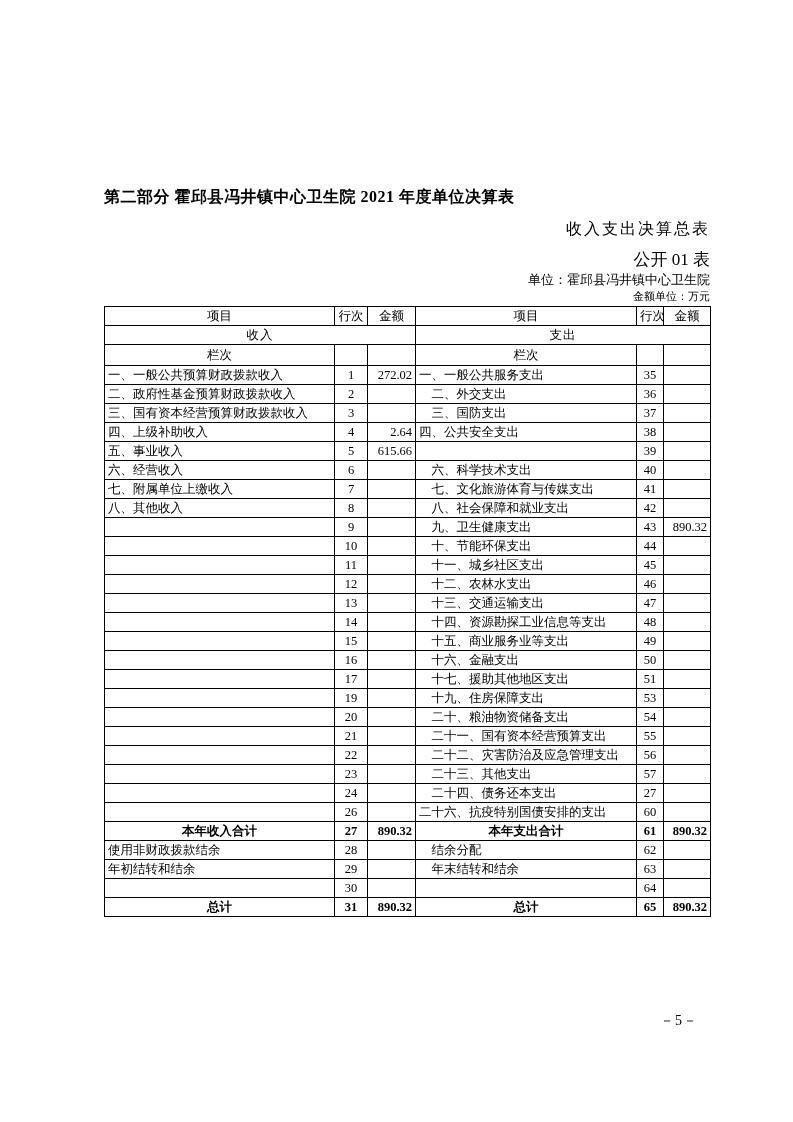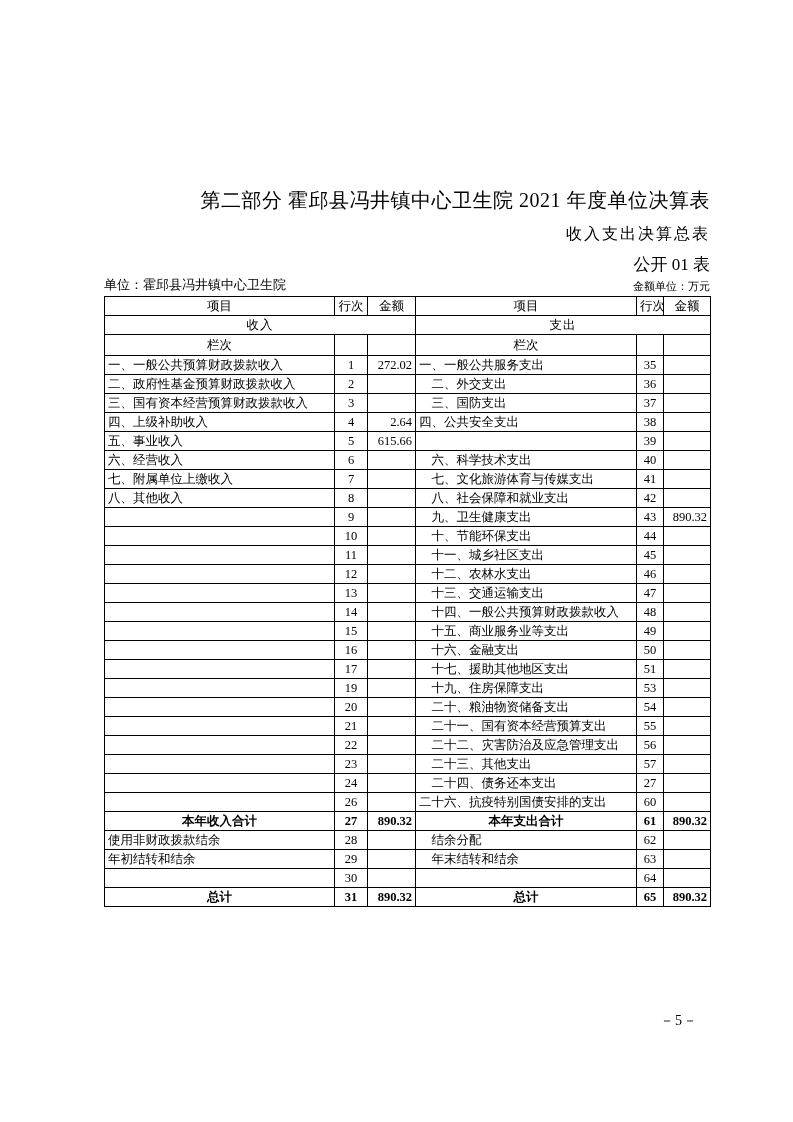--- a/index.html
+++ b/index.html
@@ -14,23 +14,23 @@
     color: #000;
     overflow: hidden;
   }
   .page {
     position: absolute;
     left: 104px;
     top: 187px;
     width: 606px;
   }
   .title {
-    text-align: right;
-    font-size: 20px;
-    font-weight: normal;
+    text-align: left;
+    font-size: 16px;
+    font-weight: bold;
     line-height: 1.3;
     letter-spacing: 0.5px;
     white-space: nowrap;
   }
   .subtitle {
     text-align: right;
     font-size: 16px;
     font-weight: normal;
     margin-top: 11px;
     letter-spacing: 2px;
@@ -40,20 +40,21 @@
     font-size: 17px;
     margin-top: 10px;
     line-height: 1.2;
   }
   .meta-row {
     display: flex;
     justify-content: space-between;
     align-items: flex-end;
     margin-top: 1px;
     margin-bottom: 2px;
+    flex-direction: column;
   }
   .unit-label { font-size: 13px; }
   .amount-unit { font-size: 11px; }
   table.summary {
     border-collapse: collapse;
     table-layout: fixed;
     width: 606px;
   }
   table.summary td {
     border: 1px solid #000;
@@ -246,21 +247,21 @@
             <td class="c-no">13</td>
             <td class="c-amt"></td>
             <td class="c-item">　十三、交通运输支出</td>
             <td class="c-no">47</td>
             <td class="c-amt"></td>
           </tr>
           <tr>
             <td class="c-item"></td>
             <td class="c-no">14</td>
             <td class="c-amt"></td>
-            <td class="c-item">　十四、一般公共预算财政拨款收入</td>
+            <td class="c-item">　十四、资源勘探工业信息等支出</td>
             <td class="c-no">48</td>
             <td class="c-amt"></td>
           </tr>
           <tr>
             <td class="c-item"></td>
             <td class="c-no">15</td>
             <td class="c-amt"></td>
             <td class="c-item">　十五、商业服务业等支出</td>
             <td class="c-no">49</td>
             <td class="c-amt"></td>

